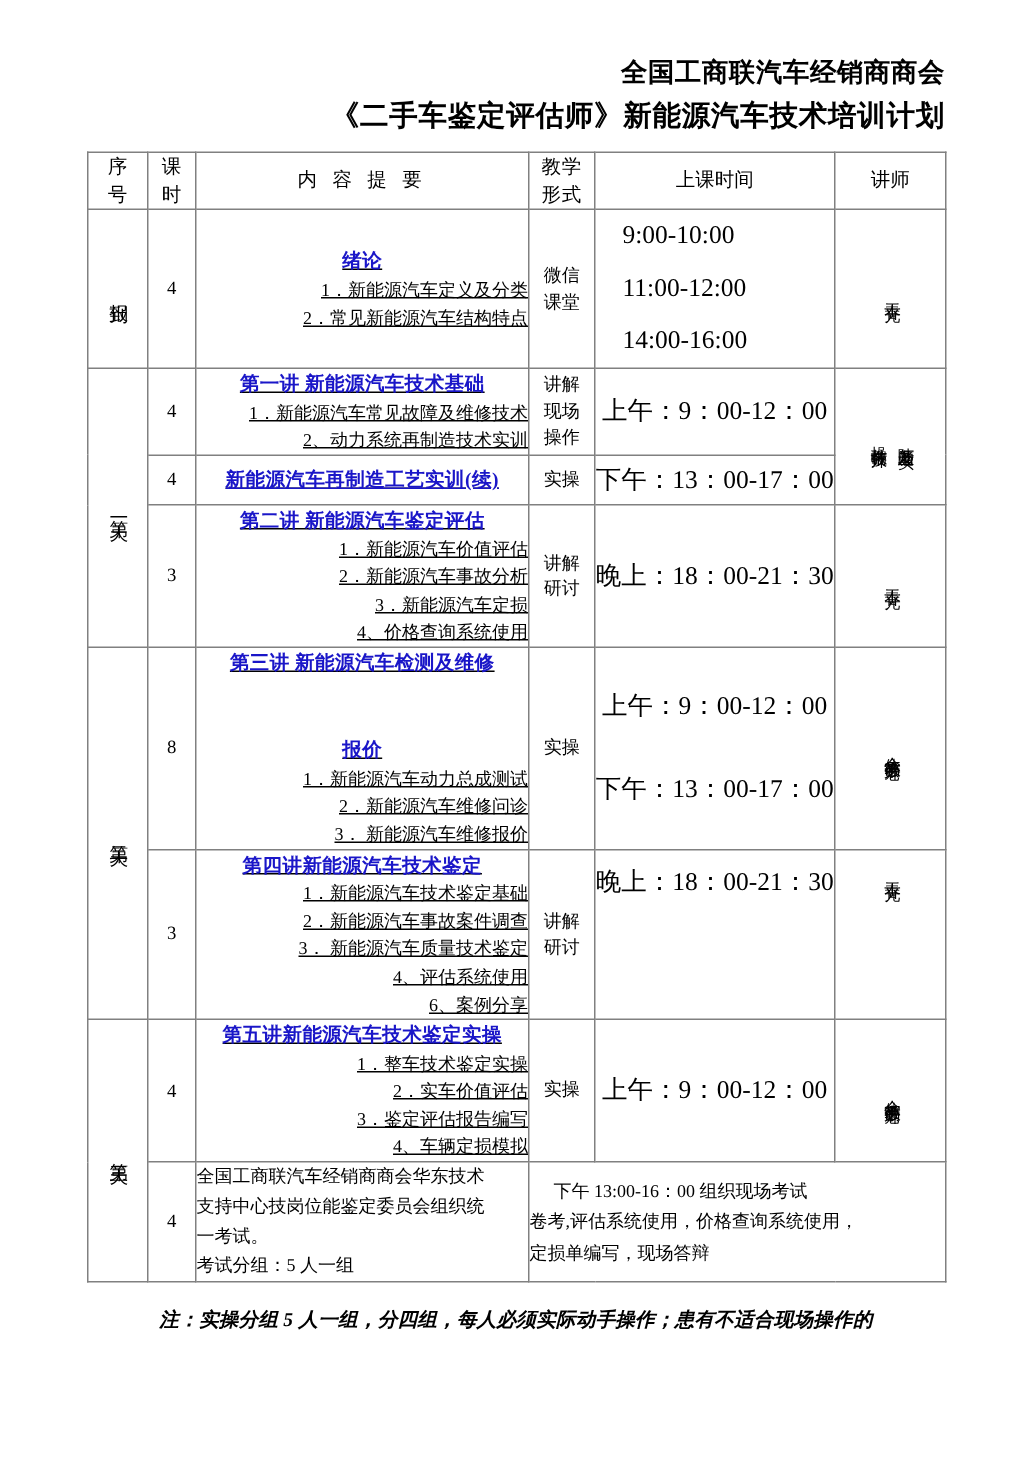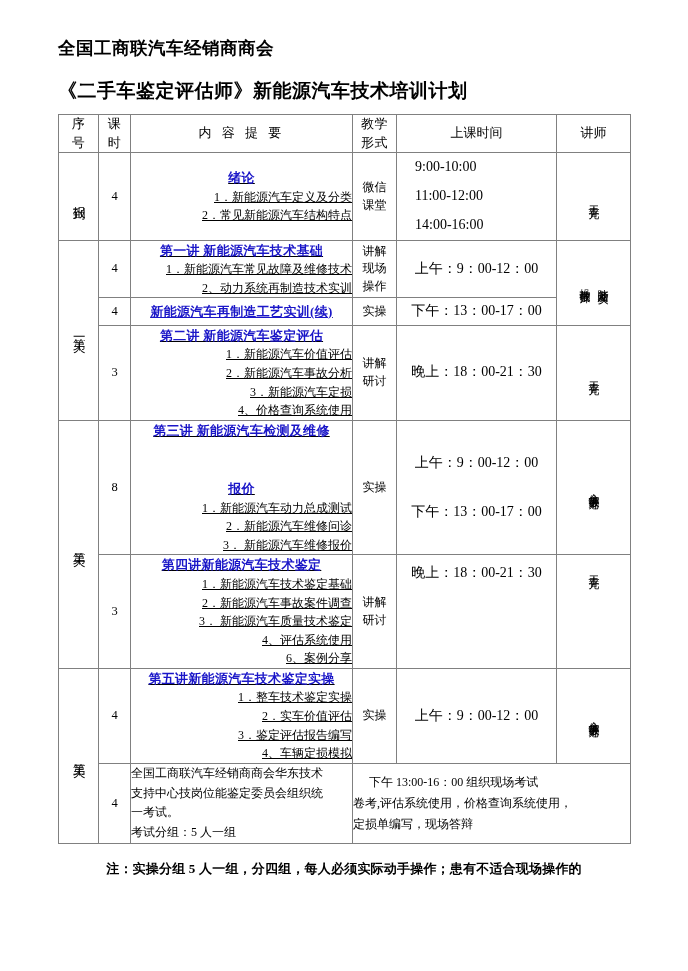--- a/index.html
+++ b/index.html
@@ -16,33 +16,33 @@
   }
   .page {
     position: relative;
     width: 688px;
     height: 971px;
     box-sizing: border-box;
     padding: 0 58px;
   }
   .title-block {
     padding-top: 38px;
-    text-align: left;
+    text-align: right;
   }
   .title-main {
     font-size: 17.5px;
     font-weight: bold;
     letter-spacing: 0.5px;
     line-height: 1.2;
   }
   .title-sub {
     font-size: 19px;
     font-weight: bold;
     letter-spacing: 0.5px;
-    margin-top: 21px;
+    margin-top: 8px;
     margin-bottom: 11px;
     line-height: 1.2;
   }
 
   table.schedule {
     width: 572px;
     border-collapse: collapse;
     table-layout: fixed;
     font-size: 12px;
   }
@@ -128,21 +128,21 @@
   }
 
   .form-cell {
     text-align: center;
     font-size: 12px;
     line-height: 1.45;
     padding: 2px 1px;
   }
   .time-cell {
     text-align: center;
-    font-size: 14px;
+    font-size: 17px;
     line-height: 1.9;
     padding: 3px 4px;
   }
   .time-cell .tline { display: block; }
   .time-cell.gap .tline + .tline { margin-top: 22px; }
   .time-cell.triple { line-height: 2.05; text-align: left; padding-left: 18px; }
   .exam-cell {
     font-size: 12px;
     line-height: 1.72;
     padding: 5px 6px 5px 6px;
@@ -152,21 +152,21 @@
 
   .footnote {
     margin-top: 14px;
     font-size: 13px;
     font-weight: bold;
     line-height: 1.75;
     text-align: center;
     letter-spacing: 0.2px;
     padding: 0 6px;
   }
-  .footnote .fl { display: block; }
+  .footnote .fl { display: block; font-style: italic; }
 </style>
 </head>
 <body>
 
 <div class="page">
 
   <div class="title-block">
     <div class="title-main">全国工商联汽车经销商商会</div>
     <div class="title-sub">《二手车鉴定评估师》新能源汽车技术培训计划</div>
   </div>

